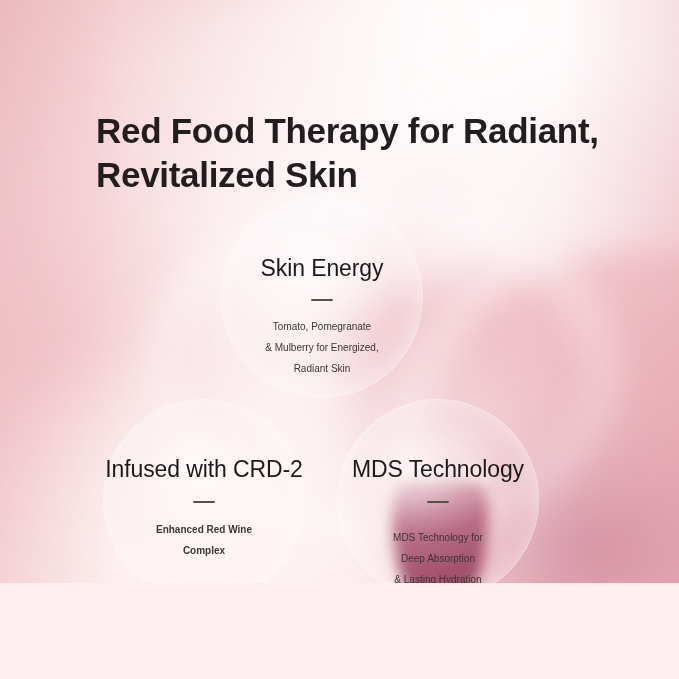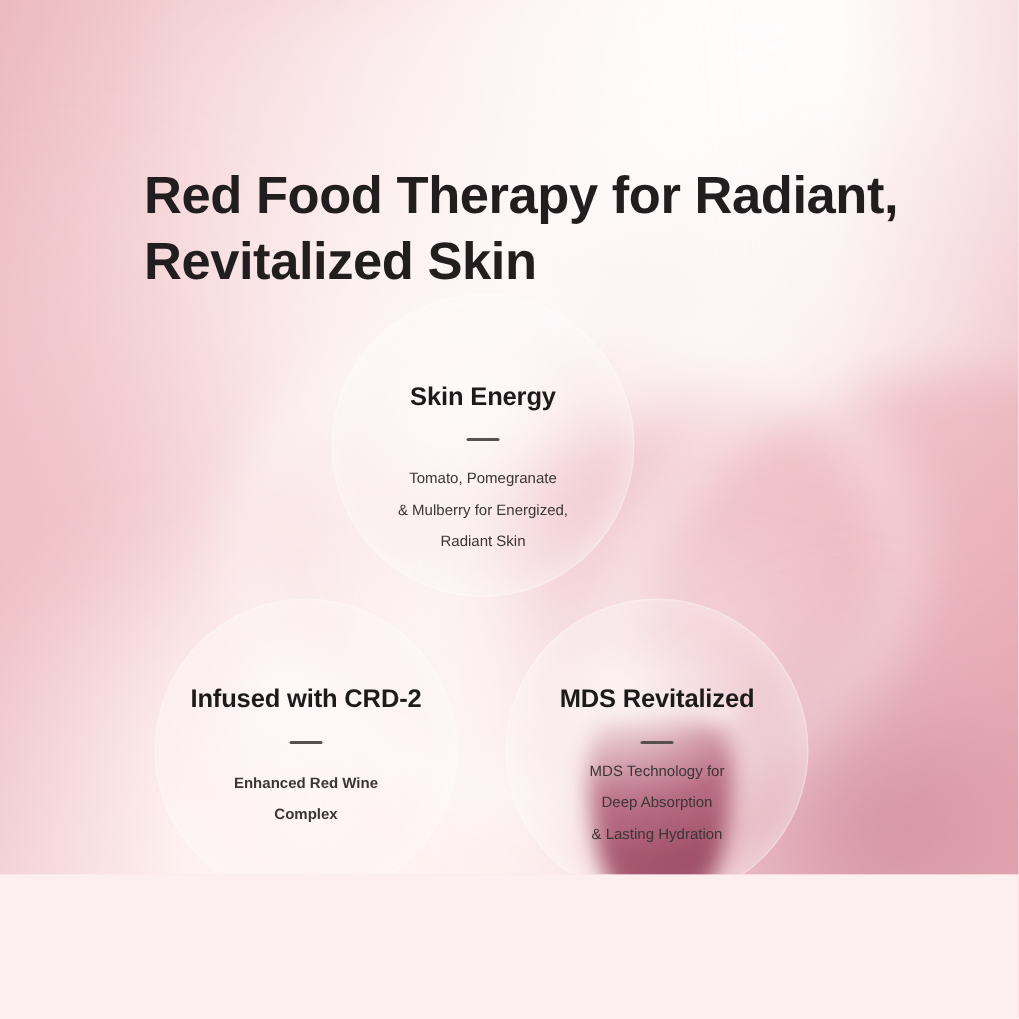--- a/index.html
+++ b/index.html
@@ -169,22 +169,22 @@
     display: flex;
     flex-direction: column;
     align-items: center;
     justify-content: flex-start;
   }
   #circle-skin-energy { left: 221px; top: 196px; }
   #circle-crd2       { left: 103px; top: 399px; }
   #circle-mds        { left: 337px; top: 399px; }
 
   .circle-heading {
-    font-size: 17px;
-    font-weight: 700;
+    font-size: 23px;
+    font-weight: 400;
     color: #1d1a1b;
     letter-spacing: -0.1px;
     text-align: center;
     white-space: nowrap;
   }
   .circle-divider {
     width: 22px;
     height: 2px;
     background: #57504f;
     border-radius: 1px;
@@ -201,21 +201,21 @@
   #circle-skin-energy .circle-heading { margin-top: 58px; }
   #circle-skin-energy .circle-divider { margin-top: 17px; }
   #circle-skin-energy .circle-body    { margin-top: 15px; }
 
   #circle-crd2 .circle-heading { margin-top: 56px; }
   #circle-crd2 .circle-divider { margin-top: 18px; }
   #circle-crd2 .circle-body    { margin-top: 16px; font-weight: bold; }
 
   #circle-mds .circle-heading { margin-top: 56px; }
   #circle-mds .circle-divider { margin-top: 18px; }
-  #circle-mds .circle-body    { margin-top: 8px; }
+  #circle-mds .circle-body    { margin-top: 24px; }
 </style>
 </head>
 <body>
 
 <div id="stage">
 
   <div class="bg-layer" id="bg-base"></div>
   <div class="bg-layer" id="bg-glow-topright"></div>
   <div class="bg-layer" id="bg-glow-left"></div>
   <div class="bg-layer" id="bg-band-right"></div>
@@ -241,20 +241,20 @@
   </div>
 
   <div class="circle" id="circle-crd2">
     <div class="circle-heading">Infused with CRD-2</div>
     <div class="circle-divider"></div>
     <div class="circle-body">Enhanced Red Wine
 Complex</div>
   </div>
 
   <div class="circle" id="circle-mds">
-    <div class="circle-heading">MDS Revitalized</div>
+    <div class="circle-heading">MDS Technology</div>
     <div class="circle-divider"></div>
     <div class="circle-body">MDS Technology for
 Deep Absorption
 &amp; Lasting Hydration</div>
   </div>
 
 </div>
 
 </body></html>

